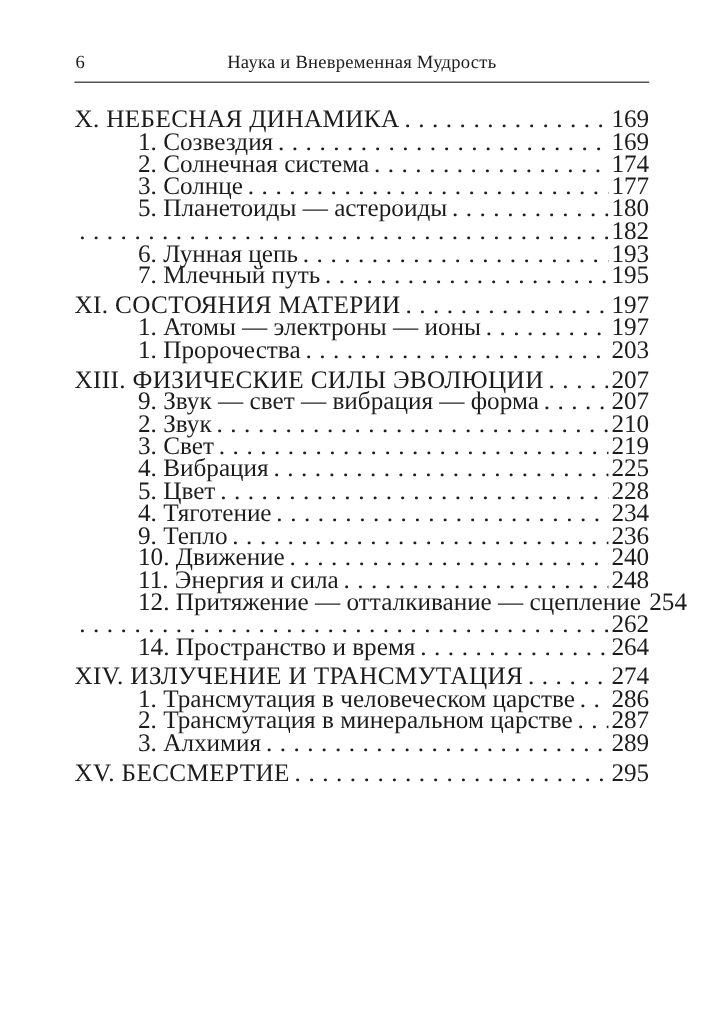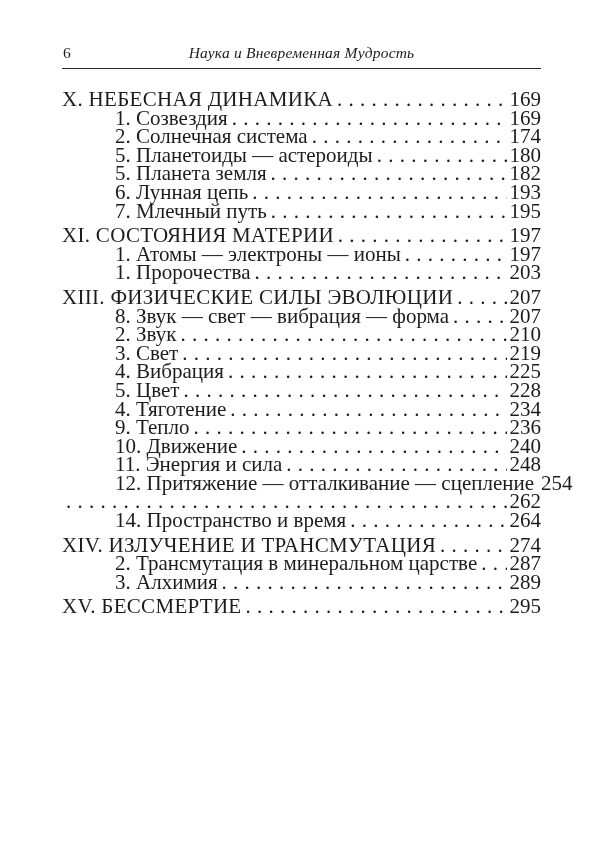--- a/index.html
+++ b/index.html
@@ -27,21 +27,20 @@
     line-height: 17px;
   }
   .pagenum {
     position: absolute;
     left: 1px;
     top: 0;
     font-style: normal;
     font-size: 15.5px;
   }
   .running-title {
-    font-style: italic;
     letter-spacing: 0.2px;
   }
   .toc {
     margin-top: 21px;
     font-size: 21px;
   }
   .toc-section:not(:first-child) {
     margin-top: 6px;
     font-family: Liberation Serif, serif;
   }
@@ -96,26 +95,30 @@
           <span class="toc-label">1. Созвездия</span>
           <span class="toc-leader"></span>
           <span class="toc-page">169</span>
         </div>
         <div class="toc-row toc-item">
           <span class="toc-label">2. Солнечная система</span>
           <span class="toc-leader"></span>
           <span class="toc-page">174</span>
         </div>
         <div class="toc-row toc-item">
+          <span class="toc-label">3. Солнце</span>
+          <span class="toc-leader"></span>
+          <span class="toc-page">177</span>
+        </div>
+        <div class="toc-row toc-item">
           <span class="toc-label">5. Планетоиды — астероиды</span>
           <span class="toc-leader"></span>
           <span class="toc-page">180</span>
         </div>
         <div class="toc-row toc-item">
-          <span class="toc-label">5. Планета земля</span>
           <span class="toc-leader"></span>
           <span class="toc-page">182</span>
         </div>
         <div class="toc-row toc-item">
           <span class="toc-label">6. Лунная цепь</span>
           <span class="toc-leader"></span>
           <span class="toc-page">193</span>
         </div>
         <div class="toc-row toc-item">
           <span class="toc-label">7. Млечный путь</span>
@@ -140,21 +143,21 @@
           <span class="toc-page">203</span>
         </div>
       </div>
       <div class="toc-section">
         <div class="toc-row toc-chapter">
           <span class="toc-label">XIII. ФИЗИЧЕСКИЕ СИЛЫ ЭВОЛЮЦИИ</span>
           <span class="toc-leader"></span>
           <span class="toc-page">207</span>
         </div>
         <div class="toc-row toc-item">
-          <span class="toc-label">8. Звук — свет — вибрация — форма</span>
+          <span class="toc-label">9. Звук — свет — вибрация — форма</span>
           <span class="toc-leader"></span>
           <span class="toc-page">207</span>
         </div>
         <div class="toc-row toc-item">
           <span class="toc-label">2. Звук</span>
           <span class="toc-leader"></span>
           <span class="toc-page">210</span>
         </div>
         <div class="toc-row toc-item">
           <span class="toc-label">3. Свет</span>
@@ -204,20 +207,25 @@
           <span class="toc-label">14. Пространство и время</span>
           <span class="toc-leader"></span>
           <span class="toc-page">264</span>
         </div>
       </div>
       <div class="toc-section">
         <div class="toc-row toc-chapter">
           <span class="toc-label">XIV. ИЗЛУЧЕНИЕ И ТРАНСМУТАЦИЯ</span>
           <span class="toc-leader"></span>
           <span class="toc-page">274</span>
+        </div>
+        <div class="toc-row toc-item">
+          <span class="toc-label">1. Трансмутация в человеческом царстве</span>
+          <span class="toc-leader"></span>
+          <span class="toc-page">286</span>
         </div>
         <div class="toc-row toc-item">
           <span class="toc-label">2. Трансмутация в минеральном царстве</span>
           <span class="toc-leader"></span>
           <span class="toc-page">287</span>
         </div>
         <div class="toc-row toc-item">
           <span class="toc-label">3. Алхимия</span>
           <span class="toc-leader"></span>
           <span class="toc-page">289</span>

